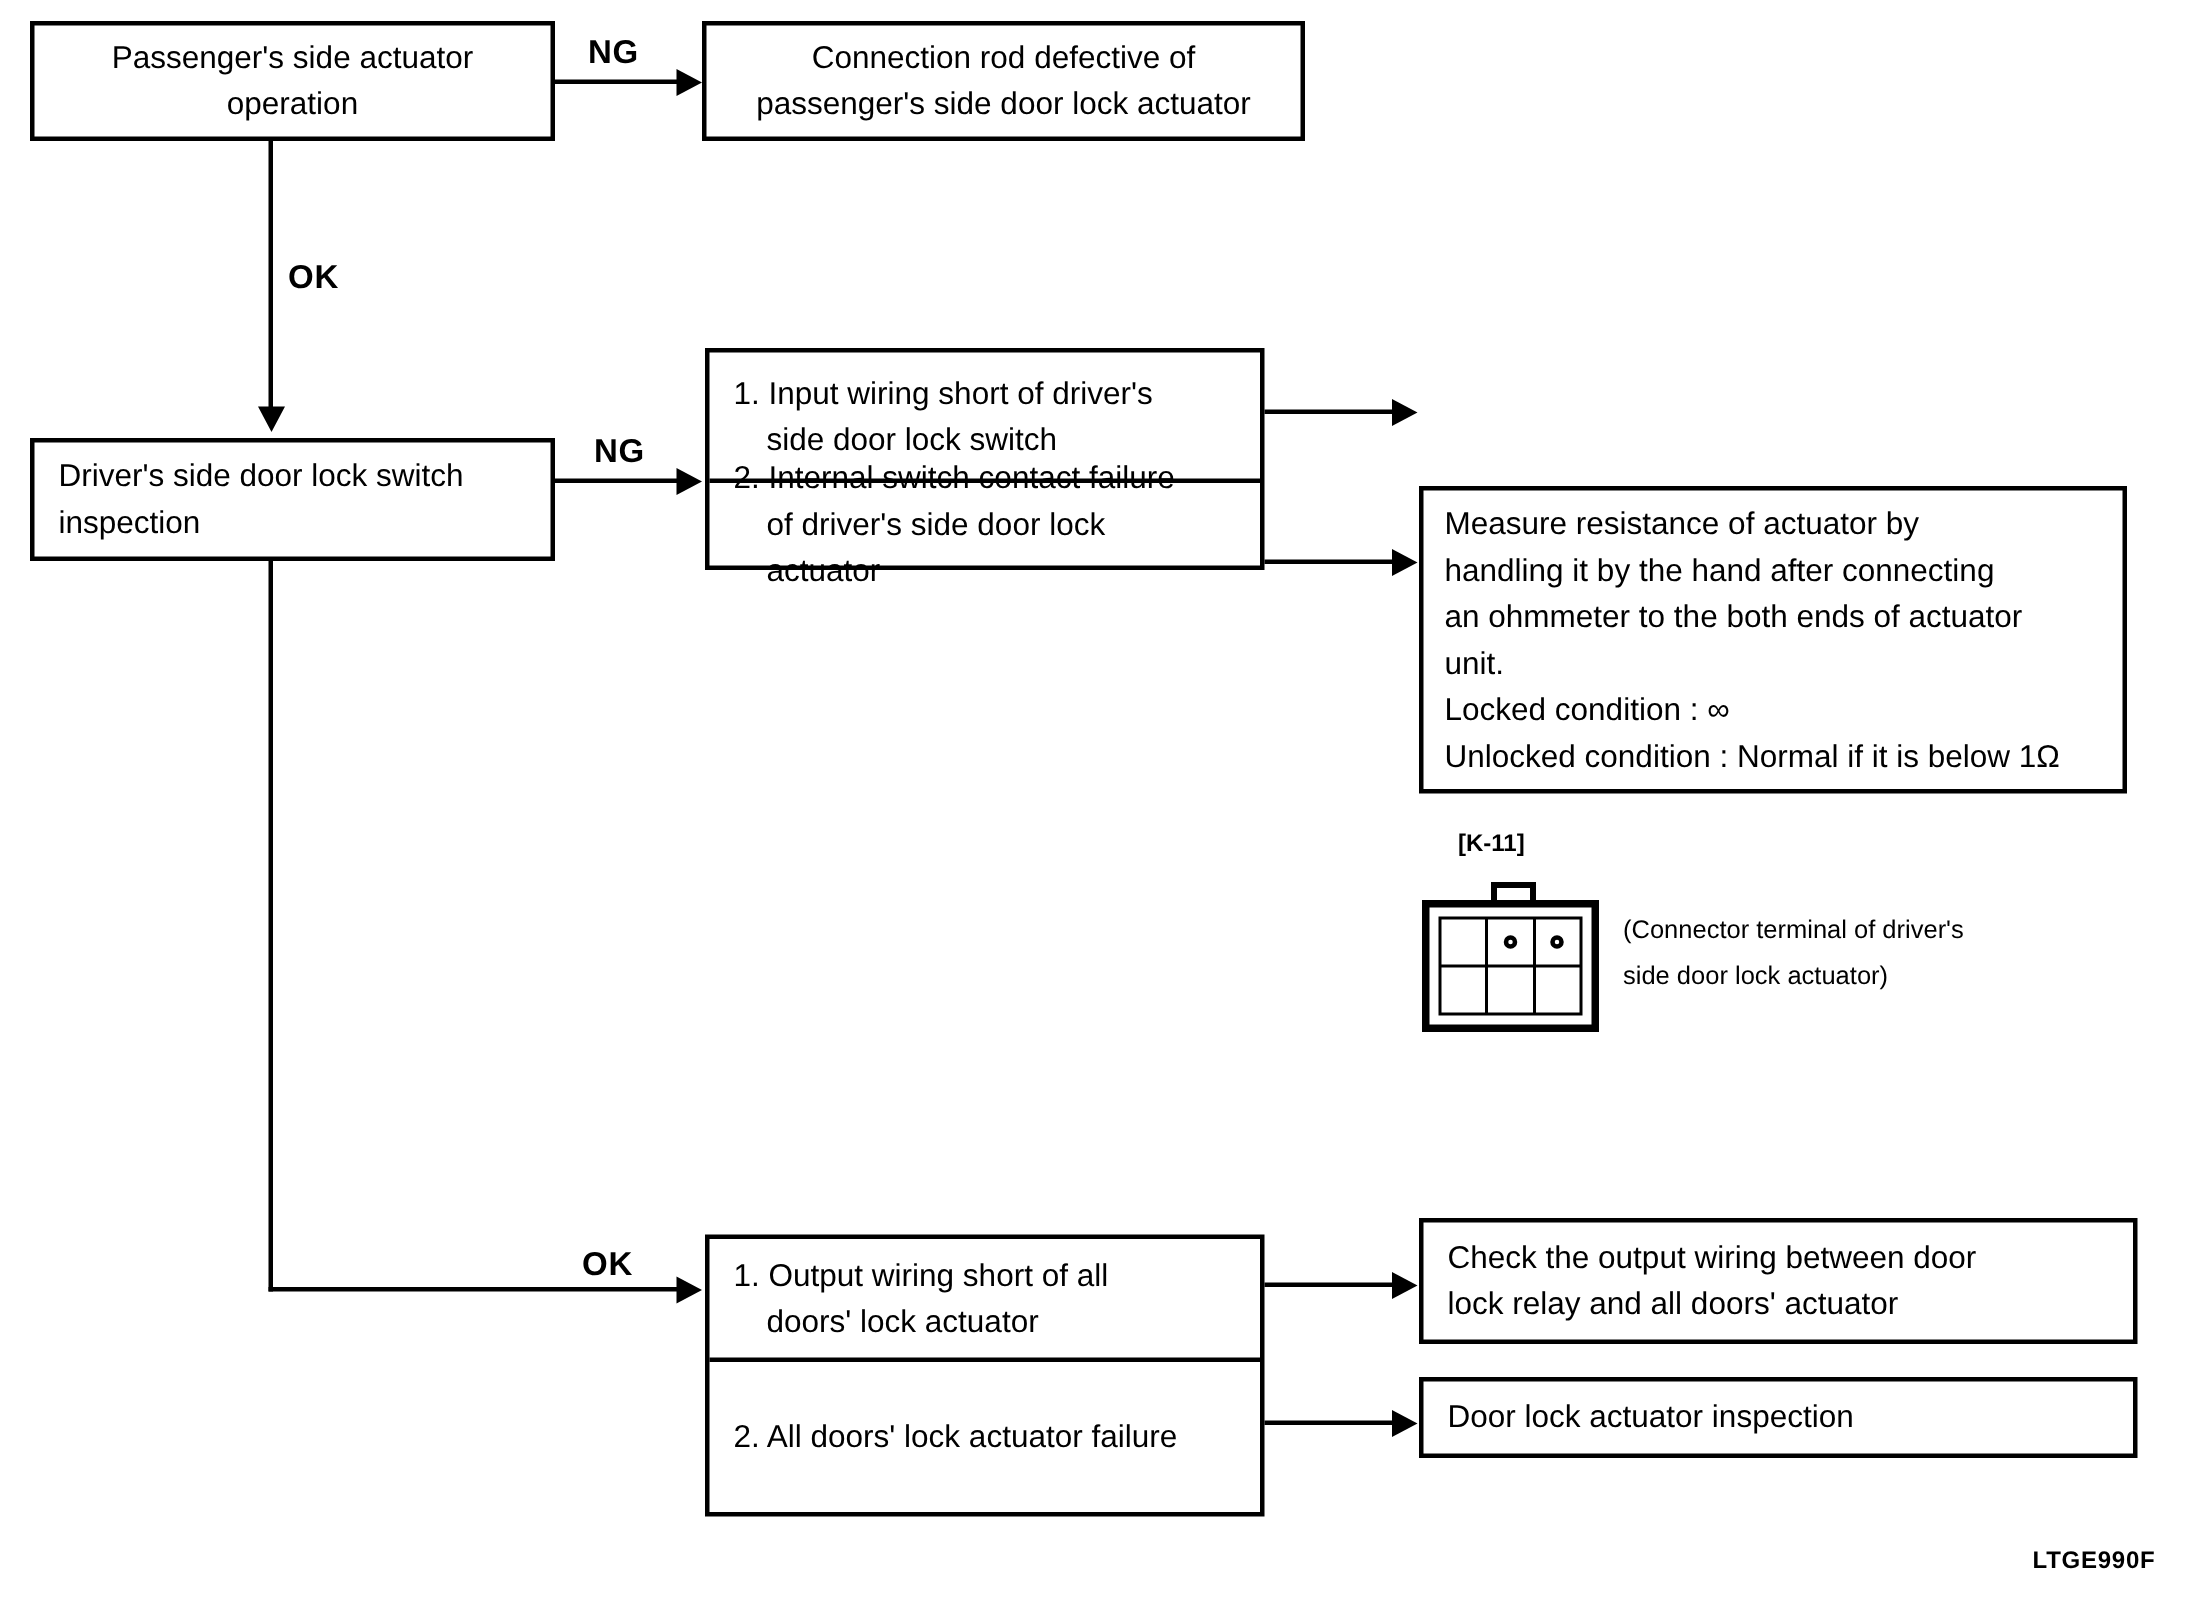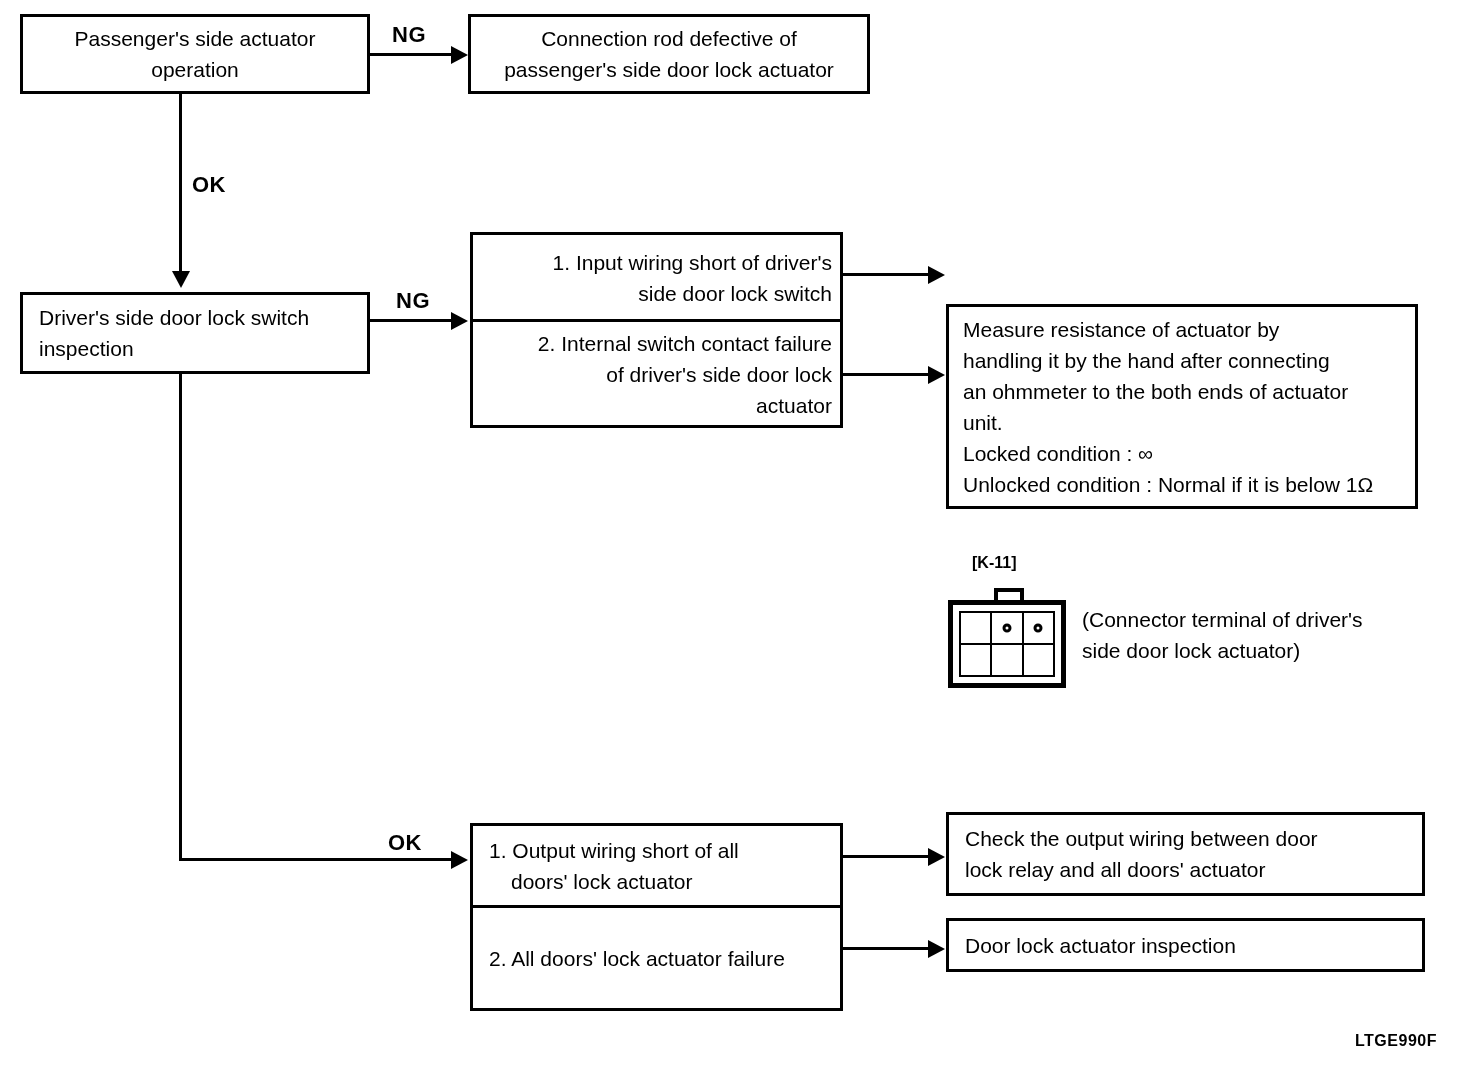--- a/index.html
+++ b/index.html
@@ -101,21 +101,21 @@
     letter-spacing: 0.5px;
   }
   .conn-label {
     position: absolute;
     font-size: 16px;
     font-weight: bold;
     color: #000000;
   }
   .conn-caption {
     position: absolute;
-    font-size: 21px;
+    font-size: 17px;
     line-height: 31px;
     color: #000000;
     white-space: pre-line;
   }
   .connector {
     position: absolute;
   }
   .conn-body {
     position: absolute;
     border: 5px solid #000000;
@@ -199,41 +199,41 @@
 
   <div class="box" style="left:20px; top:292px; width:350px; height:82px;">
     <div class="txt lefttext">Driver's side door lock switch
 inspection</div>
   </div>
 
   <div class="line-h" style="left:370px; top:319px; width:82px;"></div>
   <div class="arrowhead arrow-right" style="left:451px; top:312px;"></div>
   <div class="edgelabel" style="left:396px; top:288px;">NG</div>
 
-  <div class="box" style="left:470px; top:232px; width:373px; height:196px;text-align:right;">
+  <div class="box" style="left:470px; top:232px; width:373px; height:148px;">
     <div class="box-inner" style="left:0; top:0; right:0; height:86px;">
       <div class="txt numtext">1. Input wiring short of driver's
     side door lock switch</div>
     </div>
     <div class="divider" style="left:0; top:84px; width:100%;"></div>
     <div class="box-inner" style="left:0; top:87px; right:0; bottom:0;">
       <div class="txt numtext">2. Internal switch contact failure
     of driver's side door lock
     actuator</div>
     </div>
   </div>
 
   <div class="line-h" style="left:843px; top:273px; width:86px;"></div>
   <div class="arrowhead arrow-right" style="left:928px; top:266px;"></div>
 
 
   <div class="line-h" style="left:843px; top:373px; width:86px;"></div>
   <div class="arrowhead arrow-right" style="left:928px; top:366px;"></div>
 
-  <div class="box" style="left:946px; top:304px; width:472px; height:205px;">
+  <div class="box" style="left:946px; top:324px; width:472px; height:205px;">
     <div class="txt" style="position:absolute; left:14px; right:8px; top:50%; transform:translateY(-50%);">Measure resistance of actuator by
 handling it by the hand after connecting
 an ohmmeter to the both ends of actuator
 unit.
 Locked condition : ∞
 Unlocked condition : Normal if it is below 1Ω</div>
   </div>
 
   <div class="conn-label" style="left:972px; top:554px;">[K-11]</div>
 

